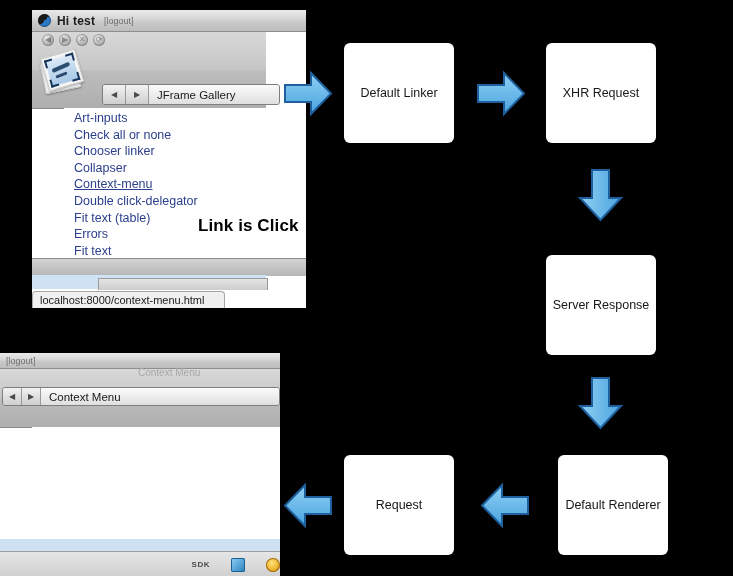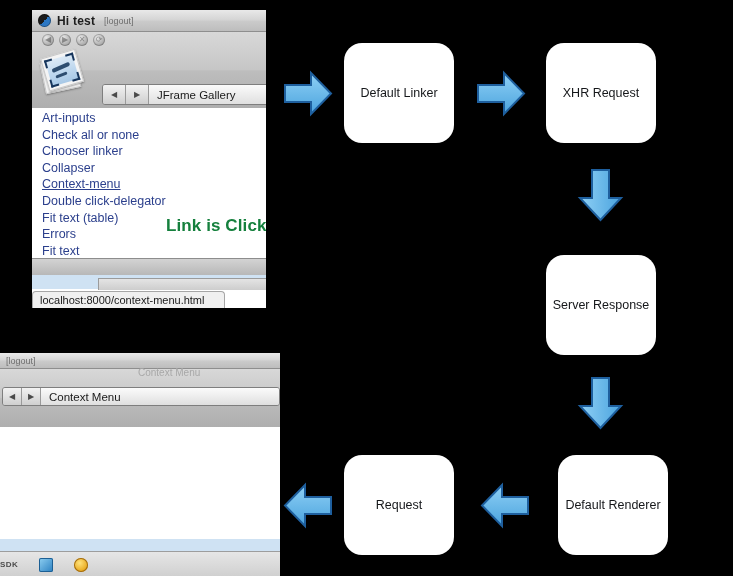--- a/index.html
+++ b/index.html
@@ -76,29 +76,29 @@
     background:linear-gradient(to bottom,#f2f2f2,#cfcfcf);
     border-right:1px solid #9a9a9a;
     display:flex;align-items:center;justify-content:center;
     font-size:8px;color:#4a4a4a;
   }
   .navtitle{
     flex:1;background:linear-gradient(to bottom,#fbfbfb,#dfdfdf);
     display:flex;align-items:center;padding-left:8px;
     font-size:11.5px;color:#1a1a1a;white-space:nowrap;
   }
-  .win-body{background:#fff;position:absolute;}
+  .win-body{background:#fff;position:absolute;margin-left:32px;}
   .gallery-list{padding:2px 0 0 10px;}
   .gallery-list a{
     display:block;font-size:12.5px;color:#2b3f8c;
     line-height:16.6px;text-decoration:none;white-space:nowrap;
   }
   .gallery-list a.underlined{text-decoration:underline;}
   .overlay-msg{
-    position:absolute;font-size:17px;font-weight:bold;color:#15803d;
+    position:absolute;font-size:17px;font-weight:bold;color:#000000;
     white-space:nowrap;letter-spacing:.1px;
   }
   .win-foot{
     position:absolute;left:0;right:0;
     background:linear-gradient(to bottom,#d3d3d3,#b6b6b6);
     border-top:1px solid #8d8d8d;
   }
   .hl-strip{position:absolute;background:#cfe2f3;}
   .tabstrip{position:absolute;background:linear-gradient(to bottom,#e4e4e4,#cdcdcd);
             border:1px solid #9b9b9b;border-bottom:0;}
@@ -109,45 +109,45 @@
     font-size:11px;color:#1a1a1a;
     padding:2px 20px 3px 7px;white-space:nowrap;
   }
 
   
   .ghost-title{
     position:absolute;font-size:10px;color:#a8a8a8;white-space:nowrap;
   }
   .sdk-bar{
     position:absolute;background:linear-gradient(to bottom,#e6e6e6,#cfcfcf);
-    border-top:1px solid #9d9d9d;display:flex;align-items:center;
+    border-top:1px solid #9d9d9d;display:flex;align-items:center;justify-content:flex-end;
     padding-right:8px;gap:21px;
   }
   .sdk-label{font-size:8px;font-weight:bold;color:#4c4c4c;letter-spacing:.5px;}
   .sdk-ico{width:14px;height:14px;border-radius:2px;}
   .sdk-ico.a{background:linear-gradient(135deg,#8fd0f2,#2a7fc0);
              box-shadow:inset 0 0 0 1px #1c5f94;}
   .sdk-ico.b{background:radial-gradient(circle at 40% 35%,#ffe27a,#e8a81d 70%,#c9841a 100%);
              border-radius:50%;box-shadow:inset 0 0 0 1px #a06b12;}
 
   
   .flow{position:absolute;left:280px;top:0;width:453px;height:576px;}
   .node{
-    position:absolute;background:#fff;border-radius:18px;
+    position:absolute;background:#fff;border-radius:6px;
     display:flex;align-items:center;justify-content:center;
     font-size:12.5px;color:#15171a;text-align:center;
   }
   .arrow{position:absolute;}
 </style>
 </head>
 <body>
 
 <div class="stage">
 
-  <div class="win" style="left:32px;top:10px;width:234px;height:298px;">
+  <div class="win" style="left:32px;top:10px;width:274px;height:298px;">
 
     <div class="win-titlebar">
       <span class="brand-logo"></span>
       <span class="brand-text">Hi test</span>
       <span class="logout-text">[logout]</span>
     </div>
 
     <div class="win-toolbar" style="position:absolute;left:0;top:22px;width:234px;height:76px;">
       <div class="traffic" style="left:10px;top:2px;">
         <span class="tl">

